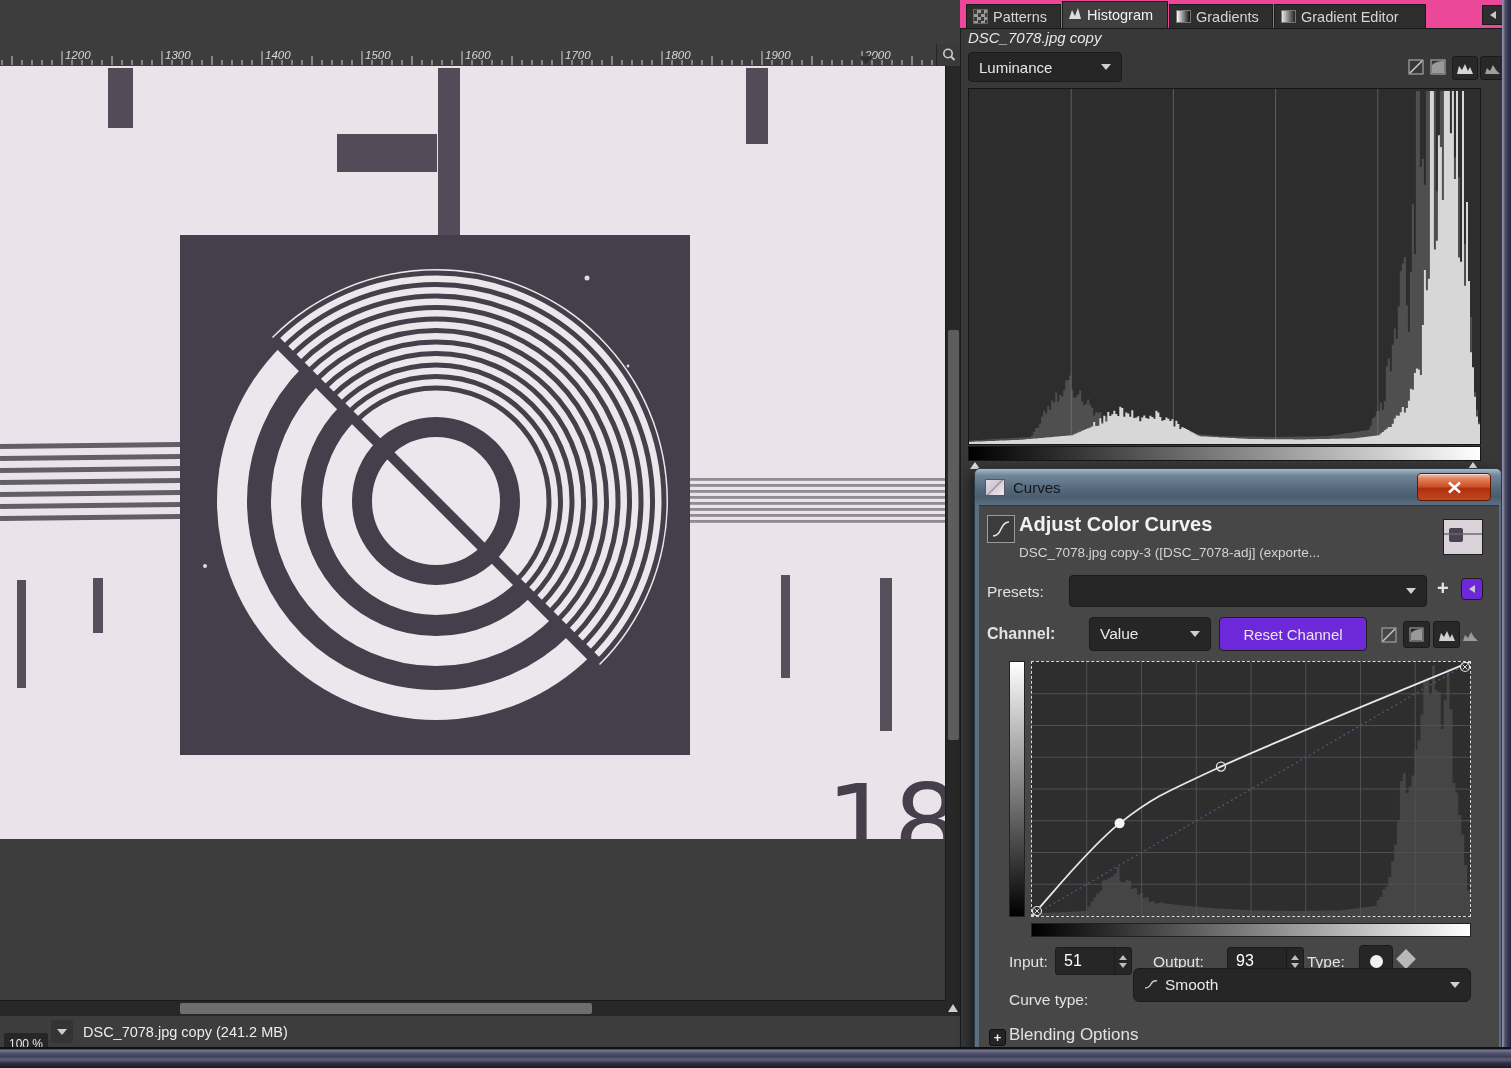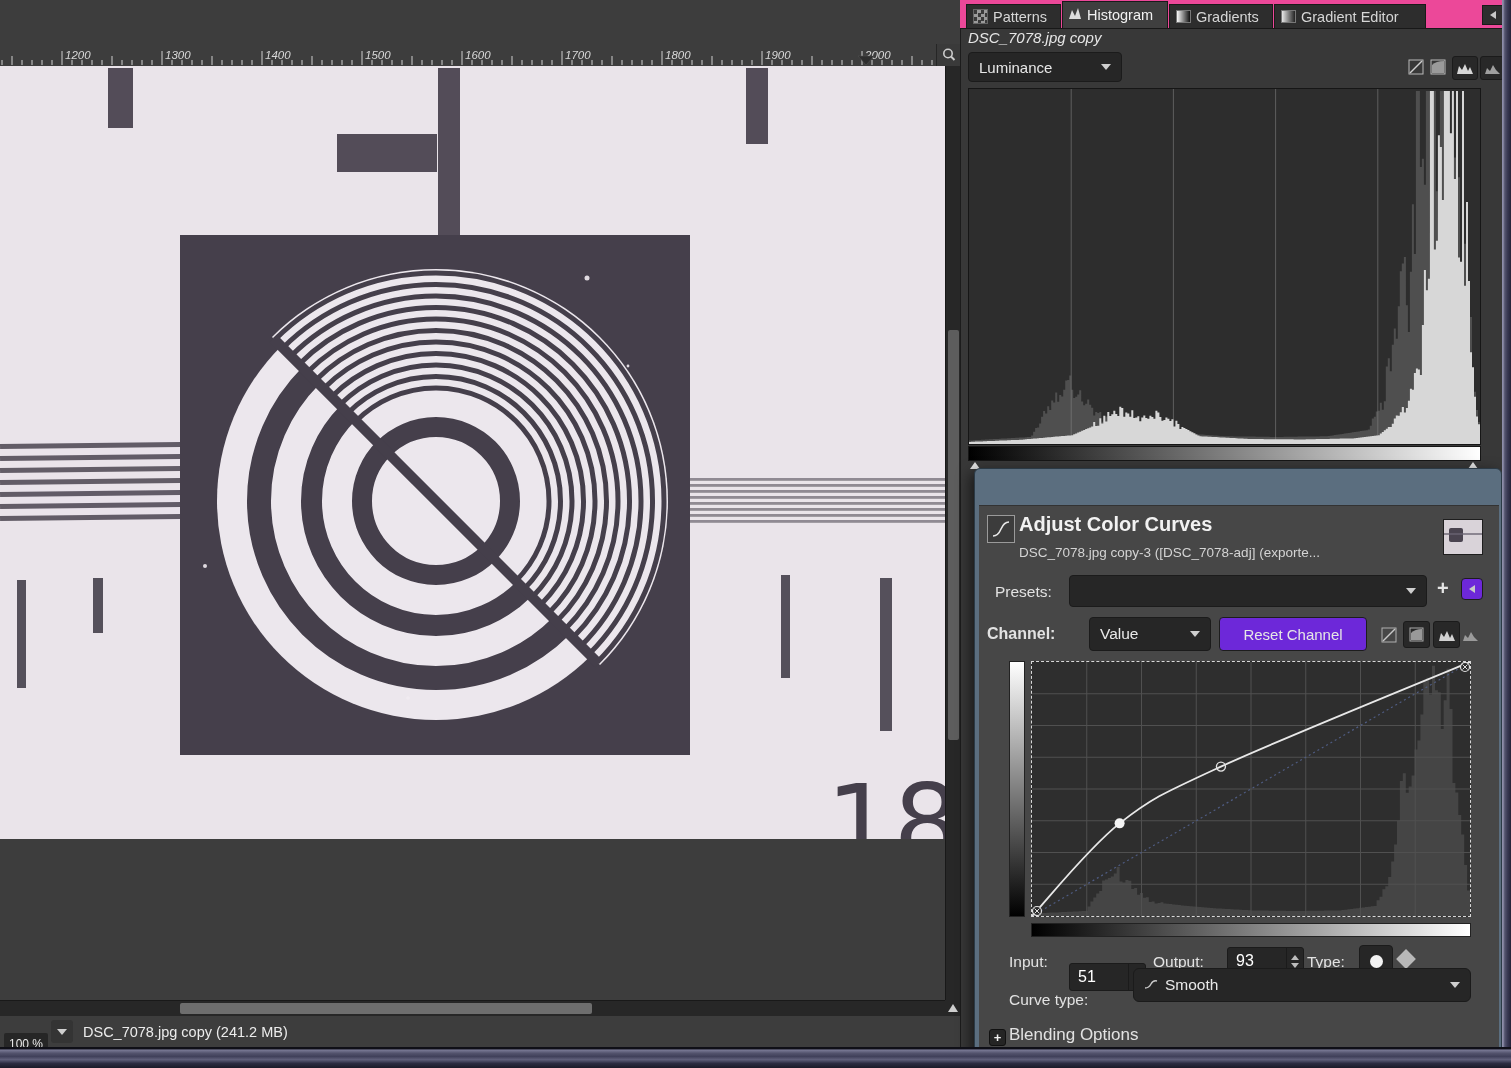--- a/index.html
+++ b/index.html
@@ -372,35 +372,45 @@
   </div>
   <div class="abs" id="grad-strip"></div>
   <div class="abs" style="left:970px;top:462px;">
       <div class="tri-up"></div>
     </div>
   <div class="abs" style="left:1468px;top:462px;">
       <div class="tri-up"></div>
     </div>
 
   <div class="abs" id="dialog">
+    <div id="titlebar">
+      <div id="title-icon"></div>
+      <div id="titlebar-label">Curves</div>
+      <div id="close-btn">
+        <svg width="15" height="13">
+          <line x1="2" y1="1.5" x2="13" y2="11.5" stroke="#fff" stroke-width="2.6"></line>
+          <line x1="13" y1="1.5" x2="2" y2="11.5" stroke="#fff" stroke-width="2.6"></line>
+        </svg>
+      </div>
+    </div>
     <div id="dlg-body"></div>
 
     <div class="dchild" id="adjust-icon" style="left:12px;top:46px;">
       <svg width="20" height="20">
           <path d="M2,17 Q7,17 10,10 T18,3" fill="none" stroke="#e8e8e8" stroke-width="1.6"></path>
         </svg>
     </div>
     <div class="dchild" id="adjust-title" style="left:44px;top:44px;">Adjust Color Curves</div>
     <div class="dchild" id="dlg-thumb" style="left:468px;top:50px;">
       <div class="sq"></div>
         <div class="ln"></div>
     </div>
     <div class="dchild" id="adjust-sub" style="left:44px;top:76px;">DSC_7078.jpg copy-3 ([DSC_7078-adj] (exporte...</div>
 
-    <div class="dchild dlg-label" style="left:20px;top:114px;">Presets:</div>
+    <div class="dchild dlg-label" style="left:12px;top:114px;">Presets:</div>
     <div class="dchild combo" style="left:94px;top:106px;width:358px;height:32px;">
       <span></span>
       <div class="chev"></div>
     </div>
     <div class="dchild plus-icon" style="left:462px;top:112px;"></div>
     <div class="dchild btn" style="left:486px;top:109px;width:22px;height:22px;">
       <div class="tri-left"></div>
     </div>
 
     <div class="dchild dlg-label bold" style="left:12px;top:156px;">Channel:</div>
@@ -458,21 +468,21 @@
           <circle cx="433" cy="5" r="4.5" fill="#2e2e2e" stroke="#e0e0e0" stroke-width="1.2"></circle>
           <line x1="430.5" y1="2.5" x2="435.5" y2="7.5" stroke="#e0e0e0" stroke-width="1"></line>
           <line x1="435.5" y1="2.5" x2="430.5" y2="7.5" stroke="#e0e0e0" stroke-width="1"></line>
           <circle cx="87.60000000000001" cy="161.36470588235295" r="5" fill="#f5f5f5"></circle>
           <circle cx="188.94117647058823" cy="104.58823529411765" r="4.5" fill="none" stroke="#e0e0e0" stroke-width="1.4"></circle>
         </svg>
     </div>
     <div class="dchild" id="bottom-grad" style="left:56px;top:454px;width:440px;height:14px;"></div>
 
     <div class="dchild dlg-label" style="left:34px;top:484px;">Input:</div>
-    <div class="dchild spin" style="left:94px;top:478px;margin-top:16px;">
+    <div class="dchild spin" style="left:80px;top:478px;">
       <div class="val">51</div>
       <div class="arrows">
           <div class="up"></div>
           <div class="dn"></div>
         </div>
     </div>
     <div class="dchild dlg-label" style="left:178px;top:484px;">Output:</div>
     <div class="dchild spin" style="left:252px;top:478px;">
       <div class="val">93</div>
       <div class="arrows">

